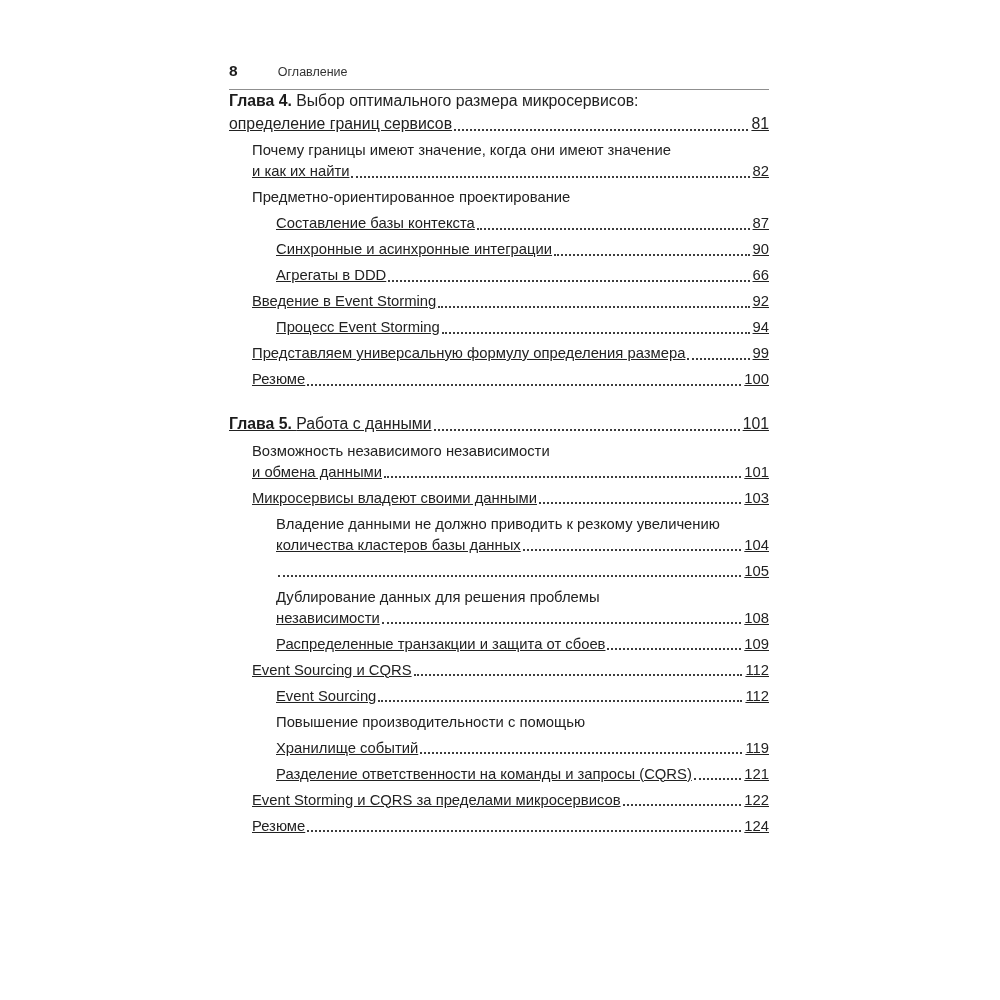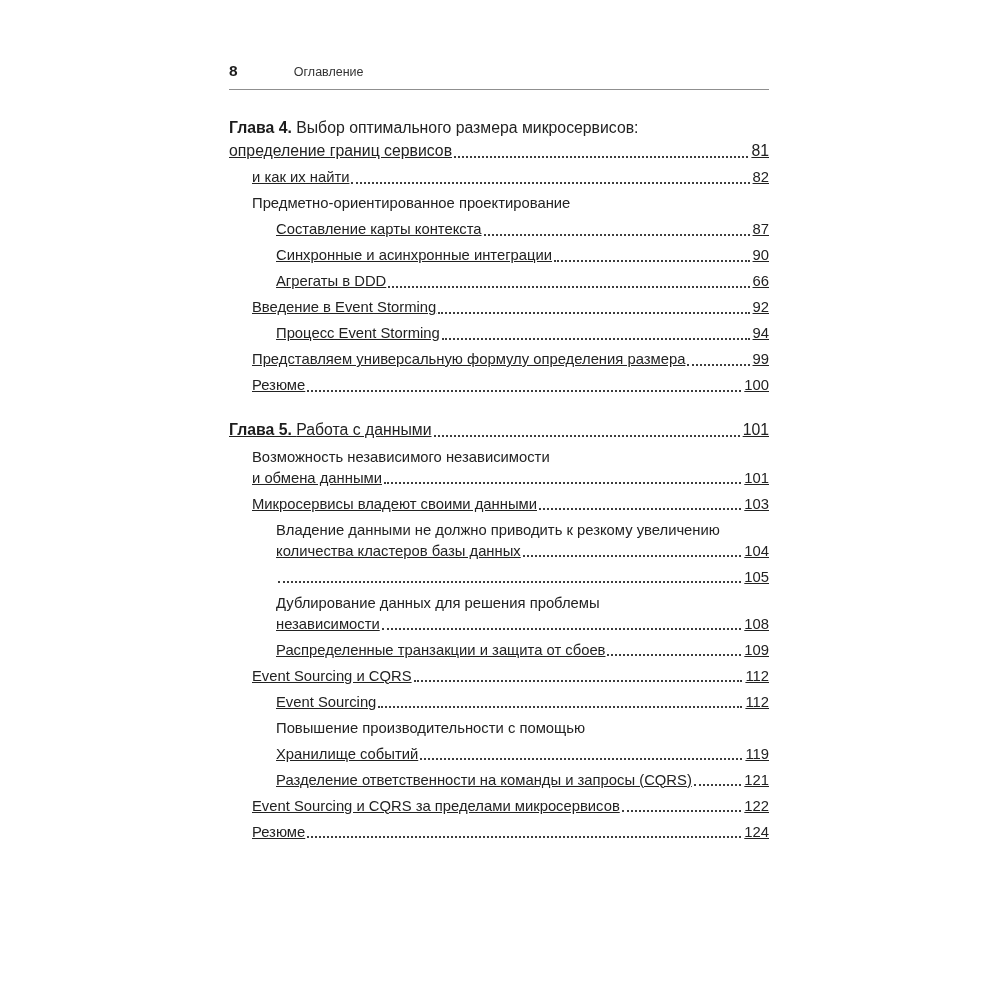--- a/index.html
+++ b/index.html
@@ -34,25 +34,24 @@
   }
   .runhead .folio {
     font-size: 15.5px;
     font-weight: bold;
     color: #1c1c1c;
     letter-spacing: 0.2px;
   }
   .runhead .rh-title {
     font-size: 12.5px;
     color: #333333;
-    margin-left: 56px;
+    margin-left: 40px;
   }
   
   .toc {
-    margin-top: 27px;
   }
   .toc-block {
     margin-bottom: 5px;
     font-size: 14.8px;
     line-height: 21px;
   }
   .toc-block.chapter {
     font-size: 15.8px;
     line-height: 22.5px;
   }
@@ -94,32 +93,33 @@
     <div class="toc">
         <div class="toc-block chapter">
           <div class="toc-line"><span class="toc-text"><b>Глава 4. </b>Выбор оптимального размера микросервисов:</span></div>
           <div class="toc-line has-leader">
             <span class="toc-text">определение границ сервисов</span>
             <span class="dots"></span>
             <span class="pagenum">81</span>
           </div>
         </div>
         <div class="toc-block entry lvl1">
+          <div class="toc-line"><span class="toc-text">Почему границы имеют значение, когда они имеют значение</span></div>
           <div class="toc-line has-leader">
             <span class="toc-text">и как их найти</span>
             <span class="dots"></span>
             <span class="pagenum">82</span>
           </div>
         </div>
         <div class="toc-block entry lvl1">
           <div class="toc-line"><span class="toc-text">Предметно-ориентированное проектирование</span></div>
         </div>
         <div class="toc-block entry lvl2">
           <div class="toc-line has-leader">
-            <span class="toc-text">Составление карты контекста</span>
+            <span class="toc-text">Составление базы контекста</span>
             <span class="dots"></span>
             <span class="pagenum">87</span>
           </div>
         </div>
         <div class="toc-block entry lvl2">
           <div class="toc-line has-leader">
             <span class="toc-text">Синхронные и асинхронные интеграции</span>
             <span class="dots"></span>
             <span class="pagenum">90</span>
           </div>
@@ -236,21 +236,21 @@
         </div>
         <div class="toc-block entry lvl2">
           <div class="toc-line has-leader">
             <span class="toc-text">Разделение ответственности на команды и запросы (CQRS)</span>
             <span class="dots"></span>
             <span class="pagenum">121</span>
           </div>
         </div>
         <div class="toc-block entry lvl1">
           <div class="toc-line has-leader">
-            <span class="toc-text">Event Sourcing и CQRS за пределами микросервисов</span>
+            <span class="toc-text">Event Storming и CQRS за пределами микросервисов</span>
             <span class="dots"></span>
             <span class="pagenum">122</span>
           </div>
         </div>
         <div class="toc-block entry lvl1">
           <div class="toc-line has-leader">
             <span class="toc-text">Резюме</span>
             <span class="dots"></span>
             <span class="pagenum">124</span>
           </div>

